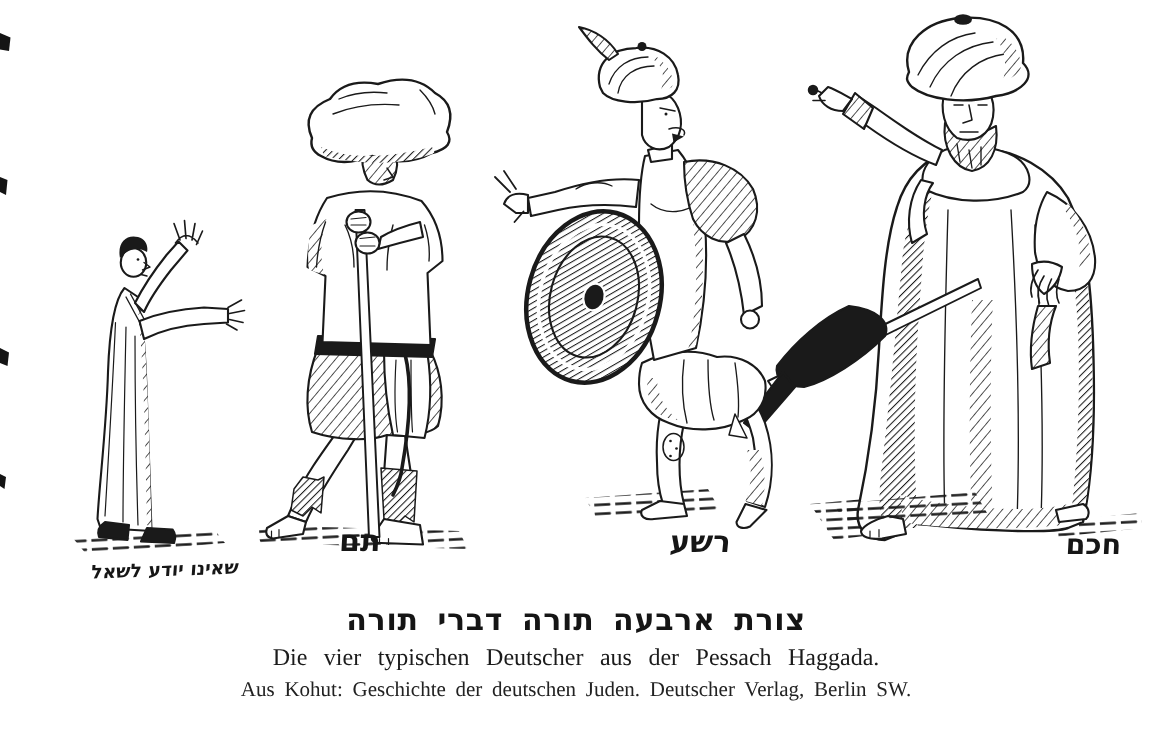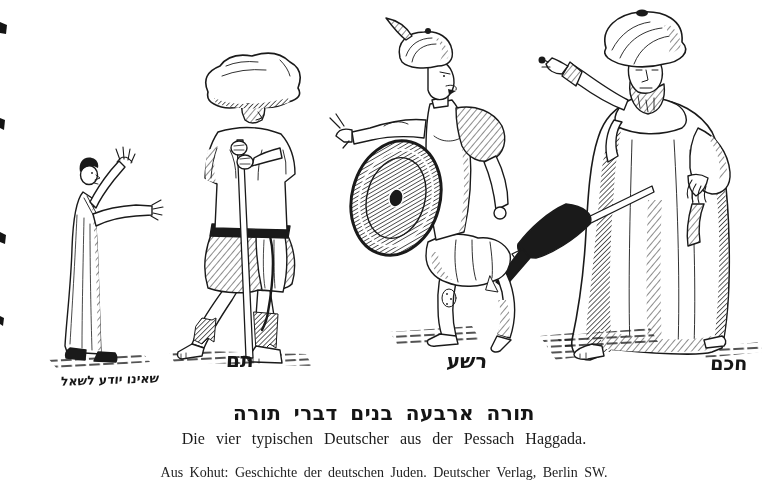--- a/index.html
+++ b/index.html
@@ -10,21 +10,21 @@
   .lbl{position:absolute;text-align:center;color:#161616;}
   .lbl1{left:46px;top:372px;width:128px;font-size:12.5px;font-weight:600;transform:rotate(-2deg) skewX(-6deg);}
   .lbl2{left:210px;top:348px;width:60px;font-size:20px;font-weight:700;transform:skewX(-3deg);}
   .lbl3{left:430px;top:349px;width:74px;font-size:20px;font-weight:700;transform:skewX(-6deg);}
   .lbl4{left:694px;top:352px;width:70px;font-size:19px;font-weight:700;transform:skewX(-3deg);}
   .title{position:absolute;left:16px;top:401px;width:736px;text-align:center;
          font-size:20px;font-weight:700;letter-spacing:.5px;word-spacing:5px;color:#151515;}
   .ger1{position:absolute;left:16px;top:430px;width:736px;text-align:center;
         font-size:16px;word-spacing:7px;color:#1b1b1b;}
   .ger2{position:absolute;left:16px;top:453px;width:736px;text-align:center;
-        font-size:14px;word-spacing:3px;color:#222222;margin-top:12px;}
+        font-size:14px;word-spacing:3px;color:#222222;}
 </style>
 </head>
 <body>
 
 <div class="page">
 
   <svg class="art" width="768" height="494" viewBox="0 0 768 494" fill="none" stroke-linejoin="round" stroke-linecap="round">
     <defs>
       <pattern id="ht" width="3.5" height="3.5" patternUnits="userSpaceOnUse" patternTransform="rotate(45)">
         <rect width="3.5" height="3.5" fill="#ffffff"></rect>
@@ -203,16 +203,16 @@
       <path d="M412,36 C406,26 396,20 386,18 C392,26 398,34 406,40 Z" fill="url(#hm)"></path>
       <circle cx="428" cy="31" r="3" fill="#1a1a1a" stroke="none"></circle>
     </g>
   </svg>
 
   <div class="lbl lbl1 heb">שאינו יודע לשאל</div>
   <div class="lbl lbl2 heb">תם</div>
   <div class="lbl lbl3 heb">רשע</div>
   <div class="lbl lbl4 heb">חכם</div>
 
-  <div class="title heb">תורה ארבעה בנים דברי תורה</div>
+  <div class="title heb">צורת ארבעה תורה דברי תורה</div>
   <div class="ger1">Die vier typischen Deutscher aus der Pessach Haggada.</div>
   <div class="ger2">Aus Kohut: Geschichte der deutschen Juden. Deutscher Verlag, Berlin SW.</div>
 </div>
 
 </body></html>

